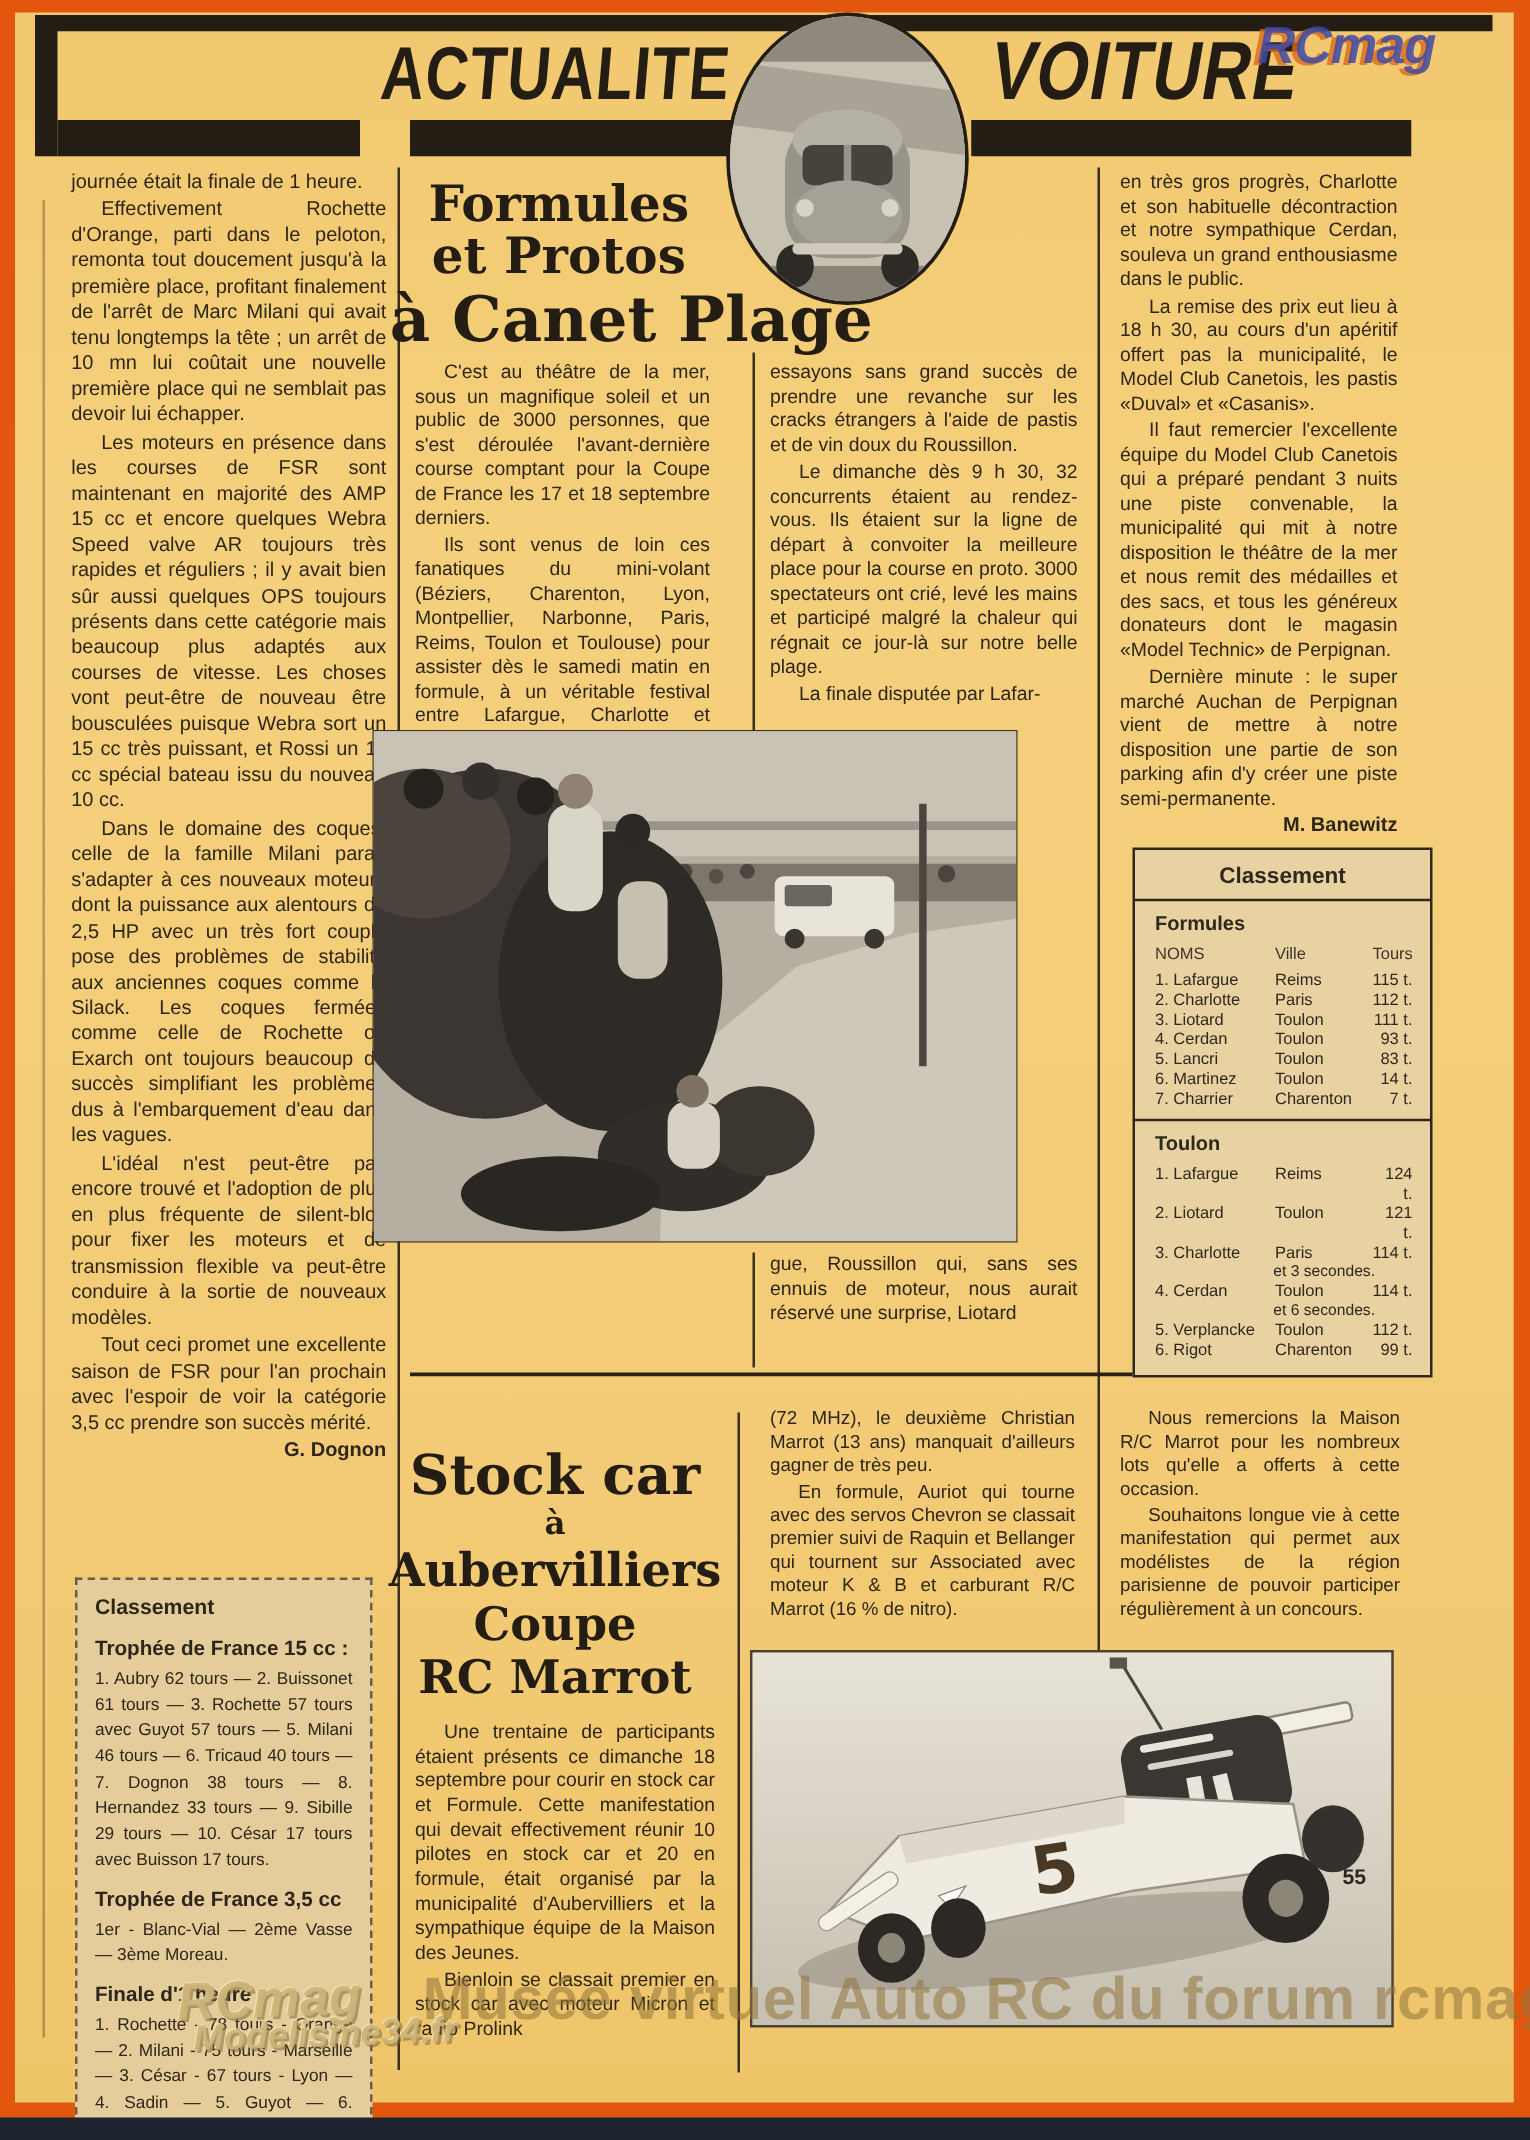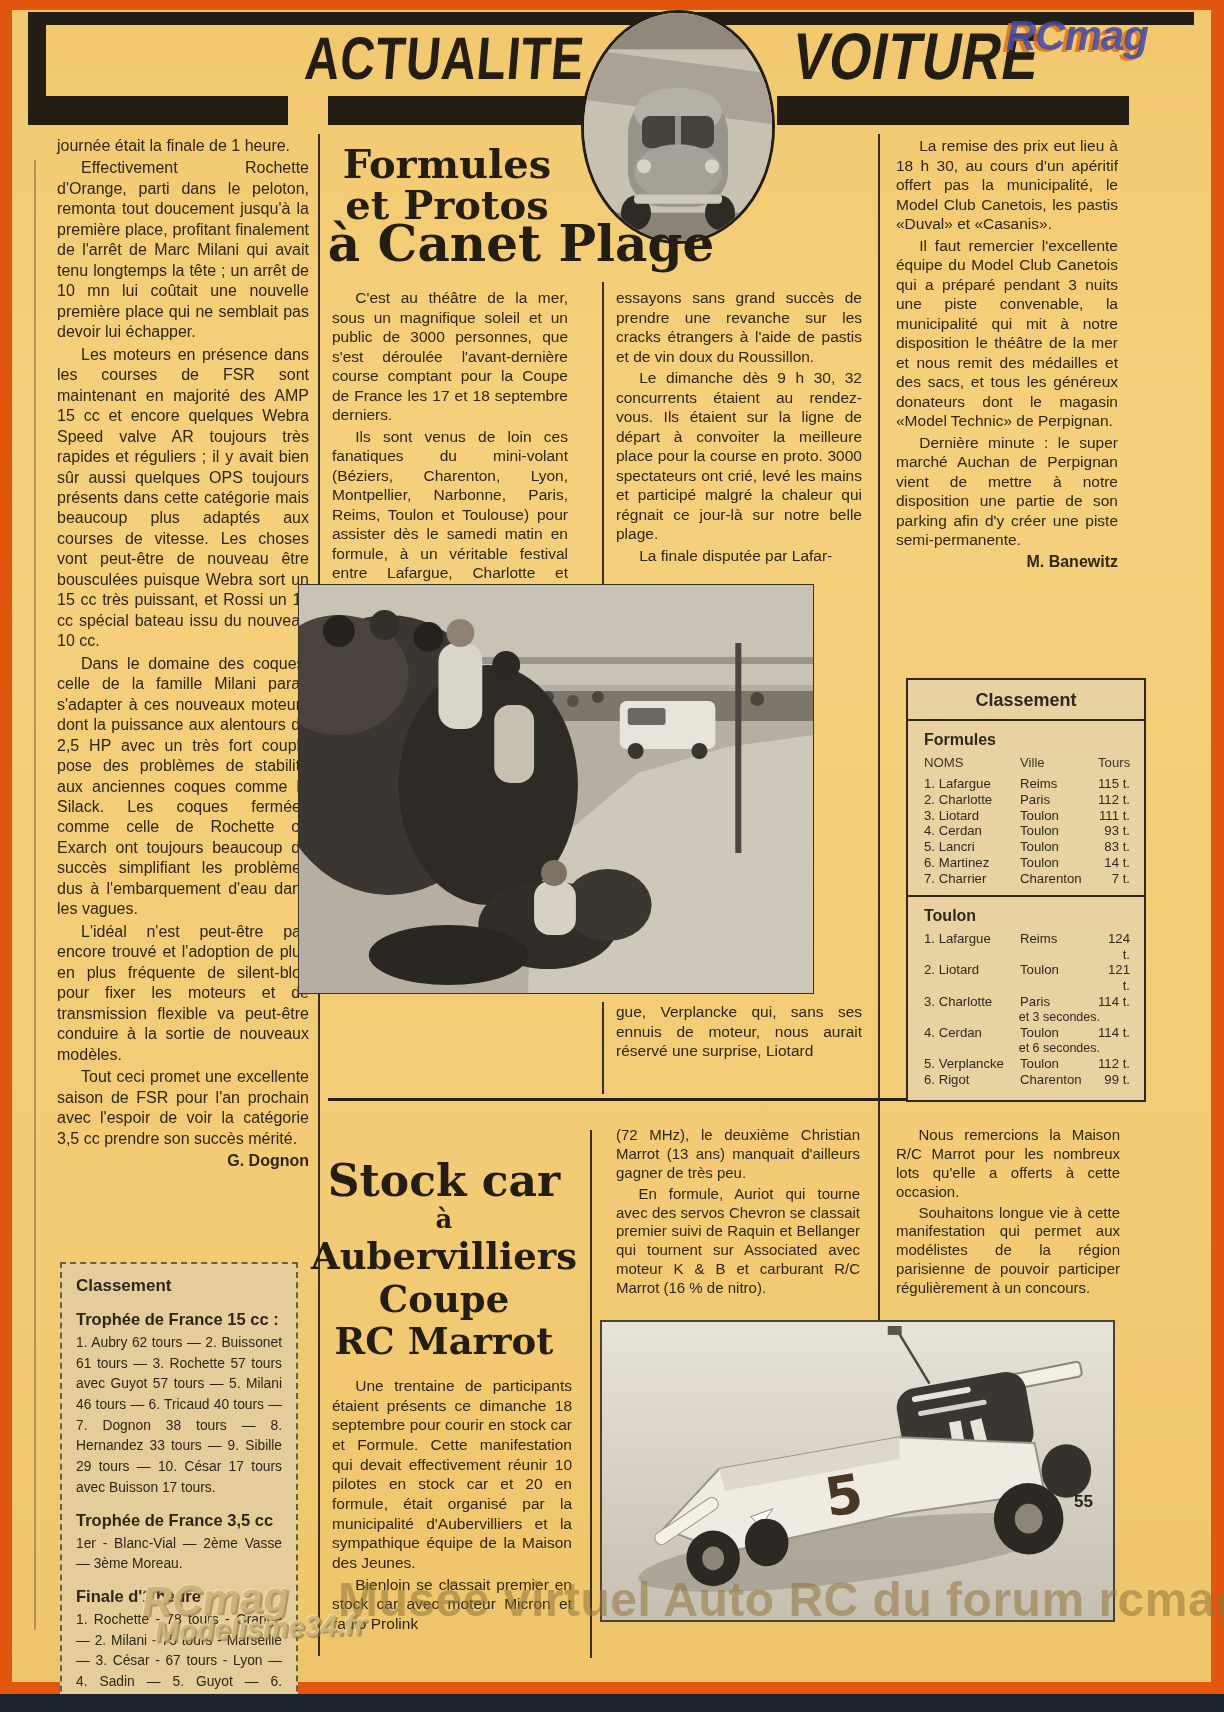--- a/index.html
+++ b/index.html
@@ -40,22 +40,22 @@
   .sig{text-align:right;font-weight:700;font-size:16px;margin-top:2px;}
   
   #box-left{left:48px;top:1252px;width:238px;background:#e5cd9b;border:2px dashed rgba(72,56,34,.75);
             padding:12px 14px 16px 14px;box-sizing:border-box;}
   #box-left .bx-title{font-size:17px;font-weight:700;margin:0 0 14px 0;}
   #box-left h4{font-size:16.5px;font-weight:700;margin:12px 0 4px 0;}
   #box-left p{font-size:13.8px;line-height:1.5;margin:0;text-align:justify;}
   
   #canet-head12{left:310px;top:134px;width:250px;text-align:center;
                 font-family:"DejaVu Serif",serif;font-weight:700;font-size:40px;line-height:1.02;color:#241d14;}
-  #canet-head3{left:298px;top:204px;width:390px;text-align:center;
-               font-family:"DejaVu Serif",serif;font-weight:700;font-size:50px;color:#241d14;margin-left:16px;}
+  #canet-head3{left:298px;top:216px;width:390px;text-align:center;
+               font-family:"DejaVu Serif",serif;font-weight:700;font-size:50px;color:#241d14;}
   #canet-col-a{left:320px;top:278px;width:236px;height:296px;overflow:hidden;font-size:15.5px;line-height:1.26;}
   #canet-col-b{left:604px;top:278px;width:246px;height:300px;overflow:hidden;font-size:15.5px;line-height:1.26;}
   #canet-col-c{left:884px;top:126px;width:222px;font-size:15.5px;line-height:1.26;}
   
   #crowd-photo{left:286px;top:574px;width:516px;height:410px;border:1px solid #3a332a;box-sizing:border-box;}
   #caption-a{left:320px;top:996px;width:236px;font-size:15.5px;line-height:1.26;}
   #caption-b{left:604px;top:992px;width:246px;font-size:15.5px;line-height:1.26;}
   
   #table{left:894px;top:668px;width:240px;background:#e9d2a2;border:2px solid #31281d;
          box-sizing:border-box;padding:10px 0 12px 0;font-size:13.2px;color:#2f281e;}
@@ -156,20 +156,21 @@
     <div class="abs bodycol" id="canet-col-a">
       <p>C'est au théâtre de la mer, sous un magnifique soleil et un public de 3000 personnes, que s'est déroulée l'avant-dernière course comptant pour la Coupe de France les 17 et 18 septembre derniers.</p>
       <p>Ils sont venus de loin ces fanatiques du mini-volant (Béziers, Charenton, Lyon, Montpellier, Narbonne, Paris, Reims, Toulon et Toulouse) pour assister dès le samedi matin en formule, à un véritable festival entre Lafargue, Charlotte et Liotard.</p>
     </div>
     <div class="abs bodycol" id="canet-col-b">
       <p class="noind">essayons sans grand succès de prendre une revanche sur les cracks étrangers à l'aide de pastis et de vin doux du Roussillon.</p>
       <p>Le dimanche dès 9 h 30, 32 concurrents étaient au rendez-vous. Ils étaient sur la ligne de départ à convoiter la meilleure place pour la course en proto. 3000 spectateurs ont crié, levé les mains et participé malgré la chaleur qui régnait ce jour-là sur notre belle plage.</p>
       <p>La finale disputée par Lafar-</p>
     </div>
     <div class="abs bodycol" id="canet-col-c">
+      <p class="noind">en très gros progrès, Charlotte et son habituelle décontraction et notre sympathique Cerdan, souleva un grand enthousiasme dans le public.</p>
       <p>La remise des prix eut lieu à 18 h 30, au cours d'un apéritif offert pas la municipalité, le Model Club Canetois, les pastis «Duval» et «Casanis».</p>
       <p>Il faut remercier l'excellente équipe du Model Club Canetois qui a préparé pendant 3 nuits une piste convenable, la municipalité qui mit à notre disposition le théâtre de la mer et nous remit des médailles et des sacs, et tous les généreux donateurs dont le magasin «Model Technic» de Perpignan.</p>
       <p>Dernière minute : le super marché Auchan de Perpignan vient de mettre à notre disposition une partie de son parking afin d'y créer une piste semi-permanente.</p>
       <div class="sig">M. Banewitz</div>
     </div>
 
     <div class="abs" id="crowd-photo">
       <svg width="100%" height="100%" viewBox="0 0 516 408" preserveAspectRatio="none">
         <rect width="516" height="408" fill="#b6afa1"></rect>
         <rect width="516" height="100" fill="#c9c3b5"></rect>
@@ -197,21 +198,21 @@
         <rect x="196" y="120" width="40" height="78" rx="16" fill="#c7c0b1"></rect>
         <ellipse cx="250" cy="340" rx="70" ry="44" fill="#312d28"></ellipse>
         <ellipse cx="310" cy="320" rx="44" ry="36" fill="#3b3630"></ellipse>
         <rect x="236" y="296" width="42" height="54" rx="16" fill="#d6d1c4"></rect>
         <circle cx="256" cy="288" r="13" fill="#7e7264"></circle>
         <ellipse cx="150" cy="370" rx="80" ry="30" fill="#2a2723"></ellipse>
       </svg>
     </div>
 
     <div class="abs bodycol" id="caption-b">
-      <p class="noind">gue, Verplancke qui, sans ses ennuis de moteur, nous aurait réservé une surprise, Liotard</p>
+      <p class="noind">gue, Roussillon qui, sans ses ennuis de moteur, nous aurait réservé une surprise, Liotard</p>
     </div>
 
     <div class="abs" id="table">
       <div class="t-title">Classement</div>
       <div class="t-hr"></div>
       <div class="t-sec">Formules</div>
       <div class="t-row t-head">
         <span>NOMS</span>
         <span>Ville</span>
         <span class="num">Tours</span>

